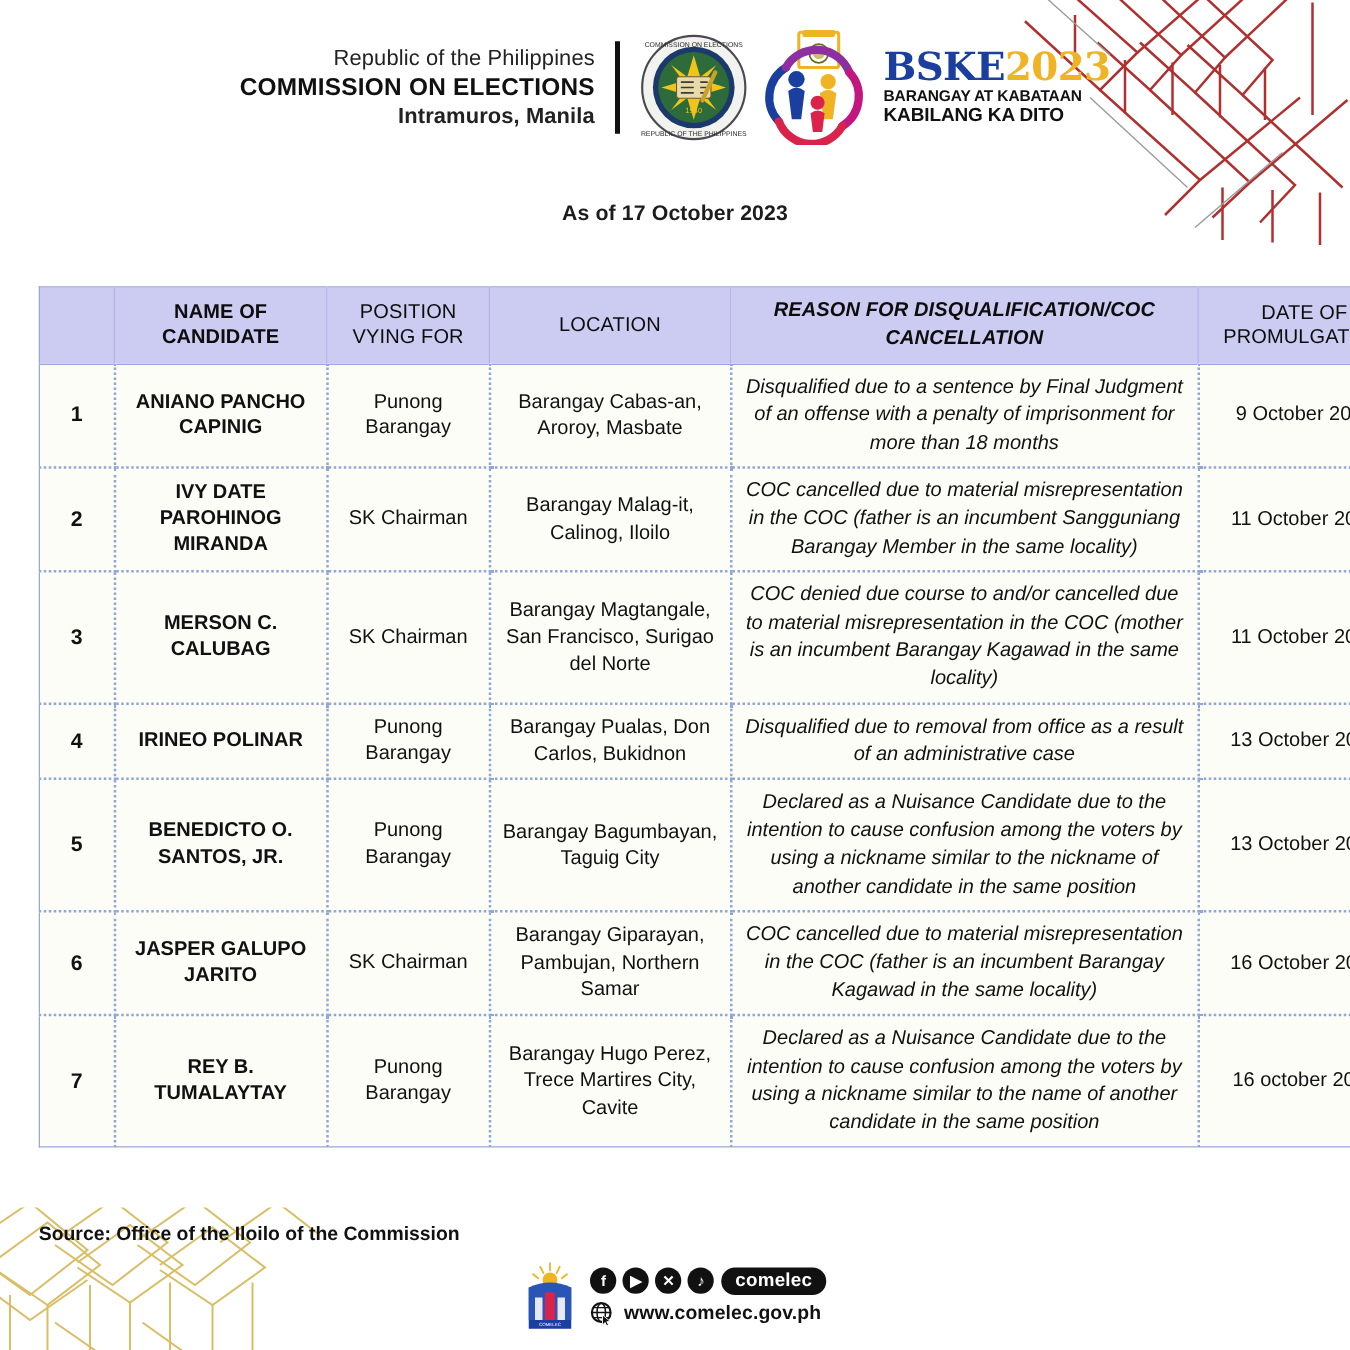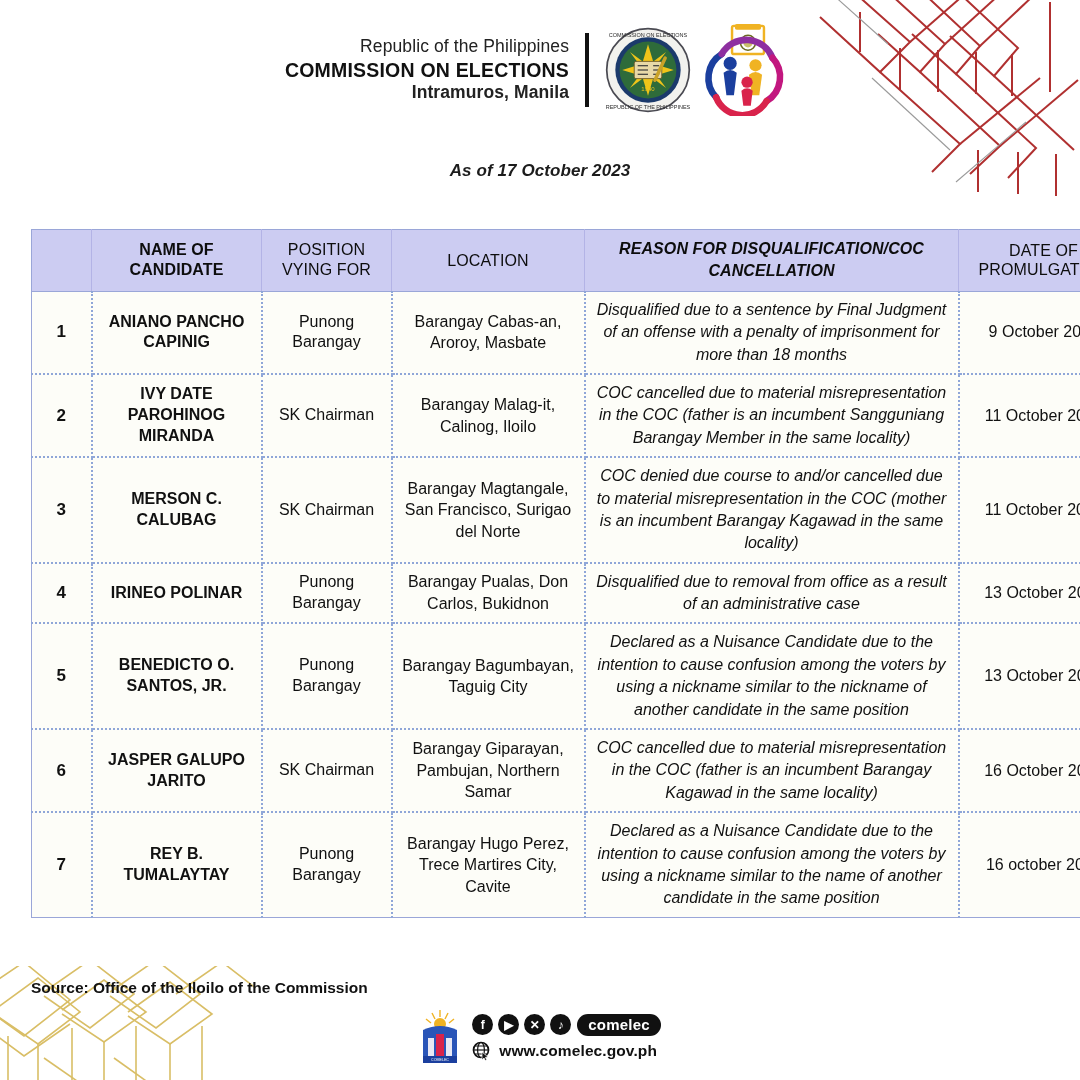--- a/index.html
+++ b/index.html
@@ -55,21 +55,20 @@
     text-shadow: 1.6px 1.6px 0 #c9d4e8;
     margin: 0;
     line-height: 1.05;
   }
   #page-subtitle {
     margin-top: 9px;
     font-size: 17px;
     font-weight: 700;
     color: #1c1c1c;
     letter-spacing: .1px;
-    font-style: italic;
   }
 
   
   #table-wrap {
     position: absolute;
     left: 31px; top: 229px;
     width: 1019px;
   }
   table {
     border-collapse: collapse;
@@ -246,20 +245,28 @@
         <path d="M70 82 A30 30 0 0 1 16 78" fill="none" stroke="#d9234b" stroke-width="7" stroke-linecap="round"></path>
         <g>
           <circle cx="31" cy="42" r="7" fill="#1b3f9e"></circle>
           <path d="M24 52 q7 -6 14 0 l-3 24 h-8 Z" fill="#1b3f9e"></path>
           <circle cx="58" cy="44" r="6.5" fill="#f0b323"></circle>
           <path d="M51 54 q7 -6 14 0 l-3 22 h-8 Z" fill="#f0b323"></path>
           <circle cx="49" cy="62" r="6" fill="#d9234b"></circle>
           <path d="M43 71 q6 -5 12 0 l-2 16 h-8 Z" fill="#d9234b"></path>
         </g>
       </svg>
+      <div style="margin-left:5px;">
+        <div style="display:flex;align-items:baseline;line-height:1;">
+          <span style="font-family:'DejaVu Serif',serif;font-size:31px;font-weight:700;color:#1b3f9e;letter-spacing:-0.5px;">BSKE</span>
+          <span style="font-family:'DejaVu Serif',serif;font-size:31px;font-weight:700;color:#f0b323;letter-spacing:-0.5px;">2023</span>
+        </div>
+        <div style="font-size:12.4px;font-weight:700;color:#111;letter-spacing:-0.1px;line-height:1.18;">BARANGAY AT KABATAAN</div>
+        <div style="font-size:15.2px;font-weight:700;color:#111;letter-spacing:-0.1px;line-height:1.12;">KABILANG KA DITO</div>
+      </div>
     </div>
   </div>
 
   <div id="title-block">
     <div id="page-subtitle">As of 17 October 2023</div>
   </div>
 
   <div id="table-wrap">
     <table>
       <thead>

